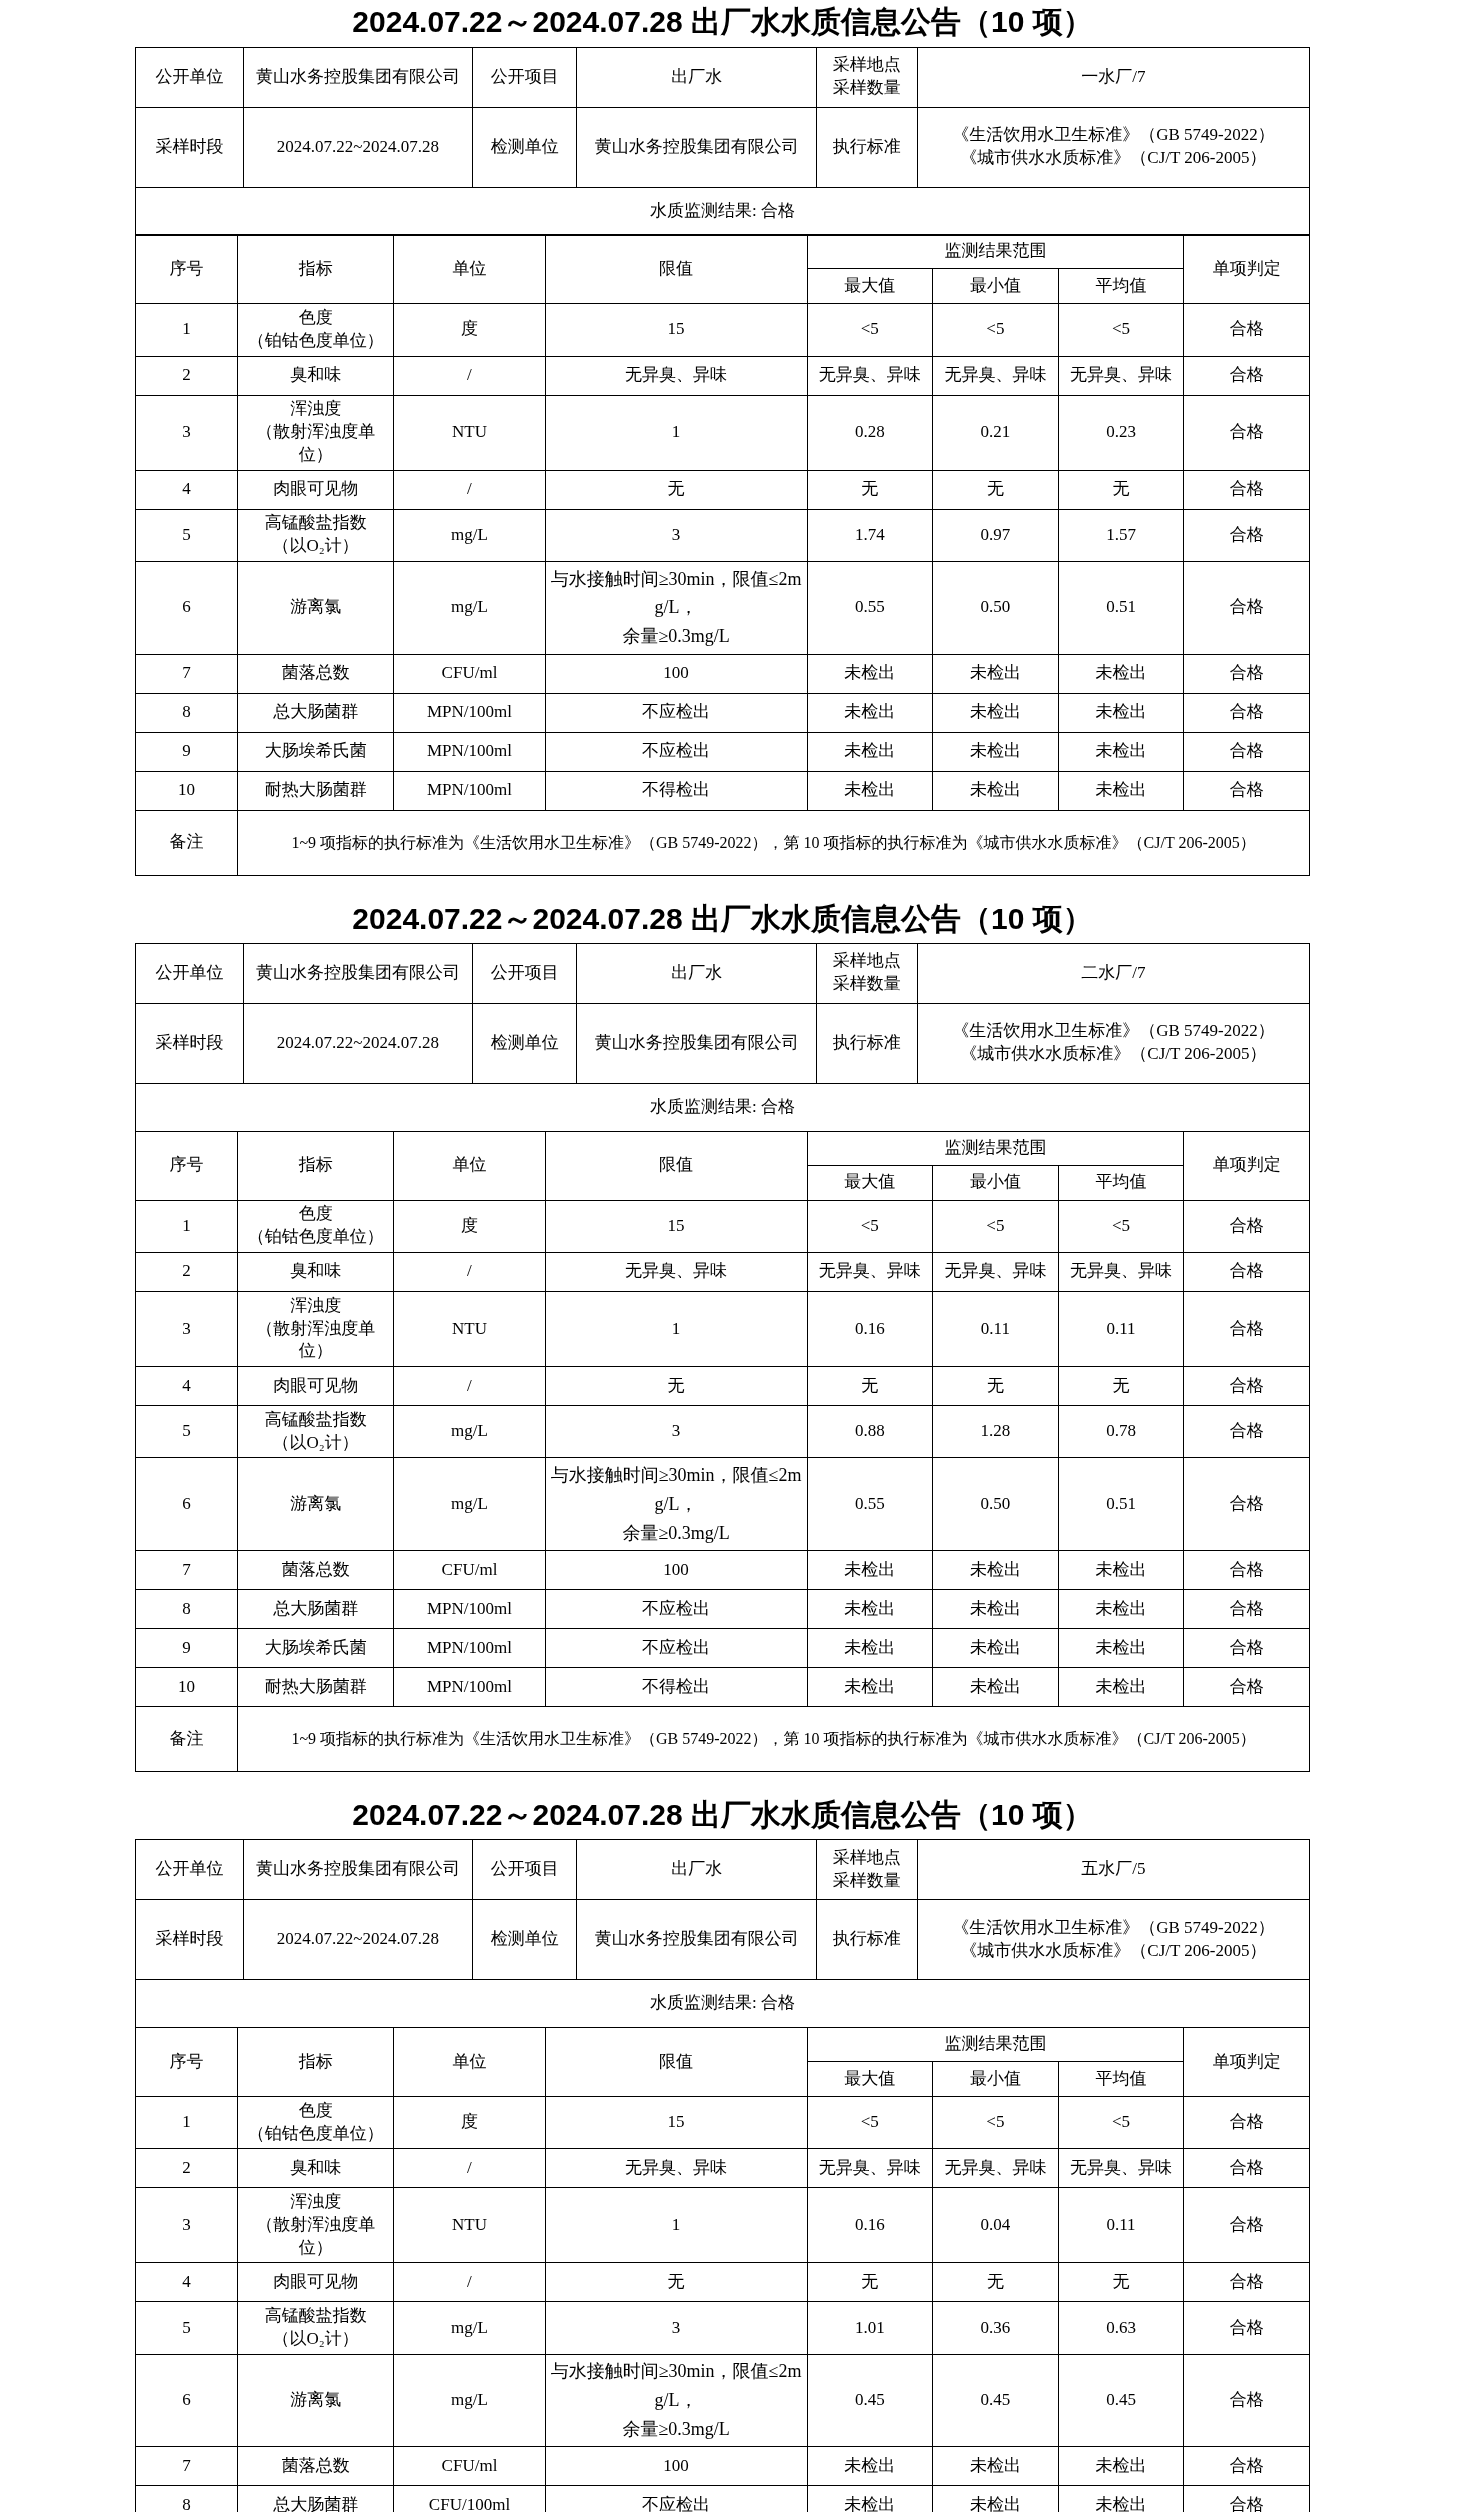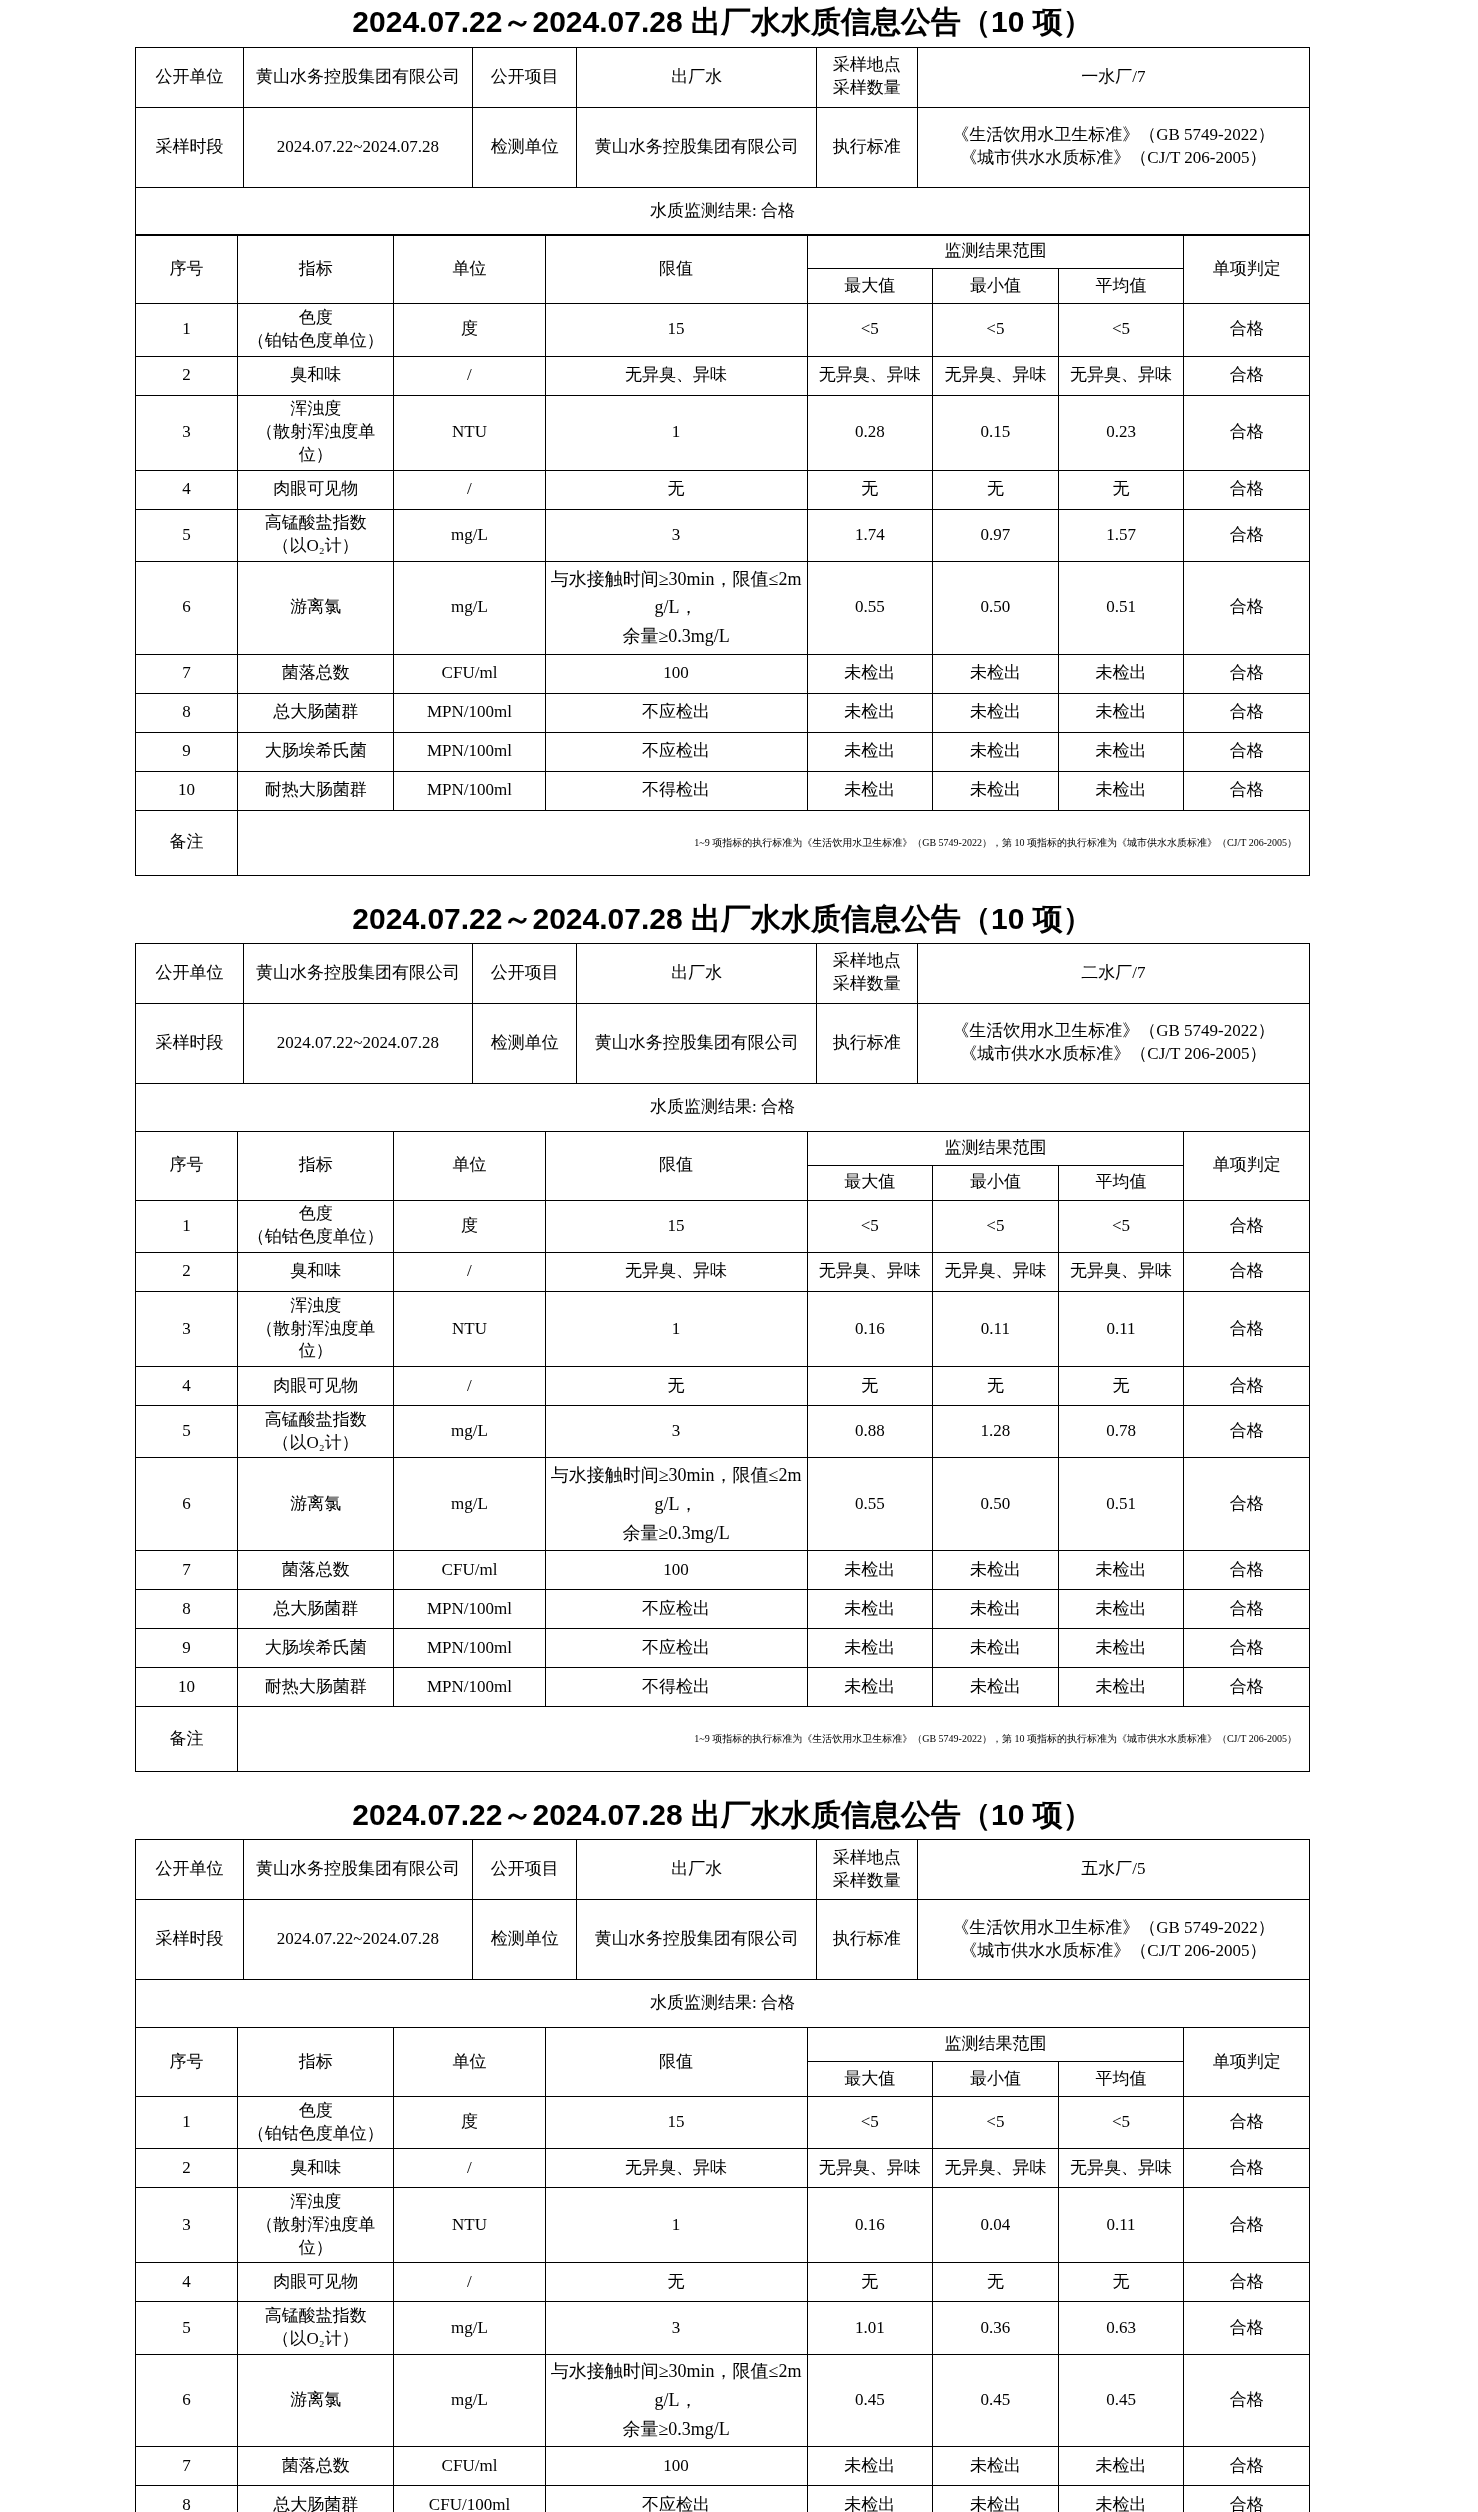--- a/index.html
+++ b/index.html
@@ -18,21 +18,21 @@
   td{
     border:1.3px solid #000;text-align:center;vertical-align:middle;
     font-size:17px;line-height:1.35;padding:2.7px 4px;overflow:hidden;
     word-break:break-all;
   }
   .data{margin-top:-1.3px;}
   .r1{height:60px}.r2{height:80px}.r3{height:48px}
   .hd1{height:34px}.hd2{height:35px}
   .dr{height:39px}.drt{height:49px}.dr6{height:59px}
   .noter{height:65px}
-  .note{text-align:right;padding:16px 12px;font-size:10px;}
+  .note{text-align:center;padding:16px 12px;font-size:16px;}
   .sm div{font-size:18px;line-height:1.6;}
 </style>
 </head>
 <body>
 
 <section class="block">
   <h1 class="title">2024.07.22～2024.07.28 出厂水水质信息公告（10 项）</h1>
   <table class="info">
     <colgroup>
         <col style="width:9.2%">
@@ -132,21 +132,21 @@
         <td>
             <div>浑浊度</div>
             <div>（散射浑浊度单位）</div>
           </td>
         <td>NTU</td>
         <td>
             <div>1</div>
             <div></div>
           </td>
         <td>0.28</td>
-        <td>0.15</td>
+        <td>0.21</td>
         <td>0.23</td>
         <td>合格</td>
       </tr>
       <tr class="dr">
         <td>4</td>
         <td>
             <div>肉眼可见物</div>
             <div></div>
           </td>
         <td>/</td>

